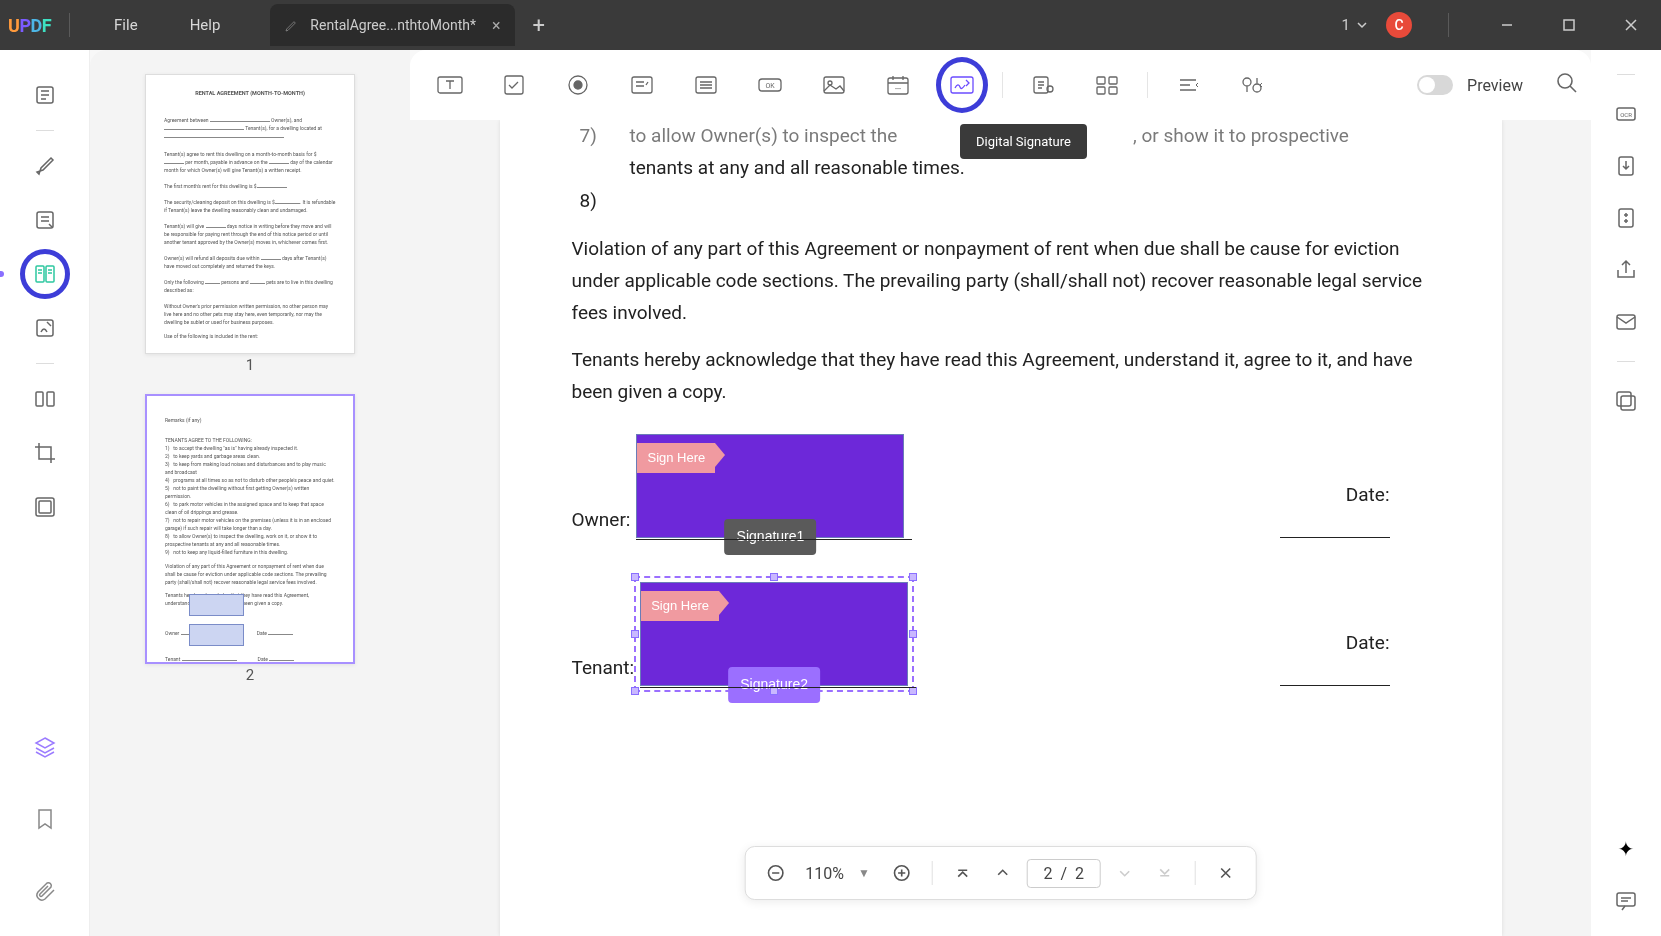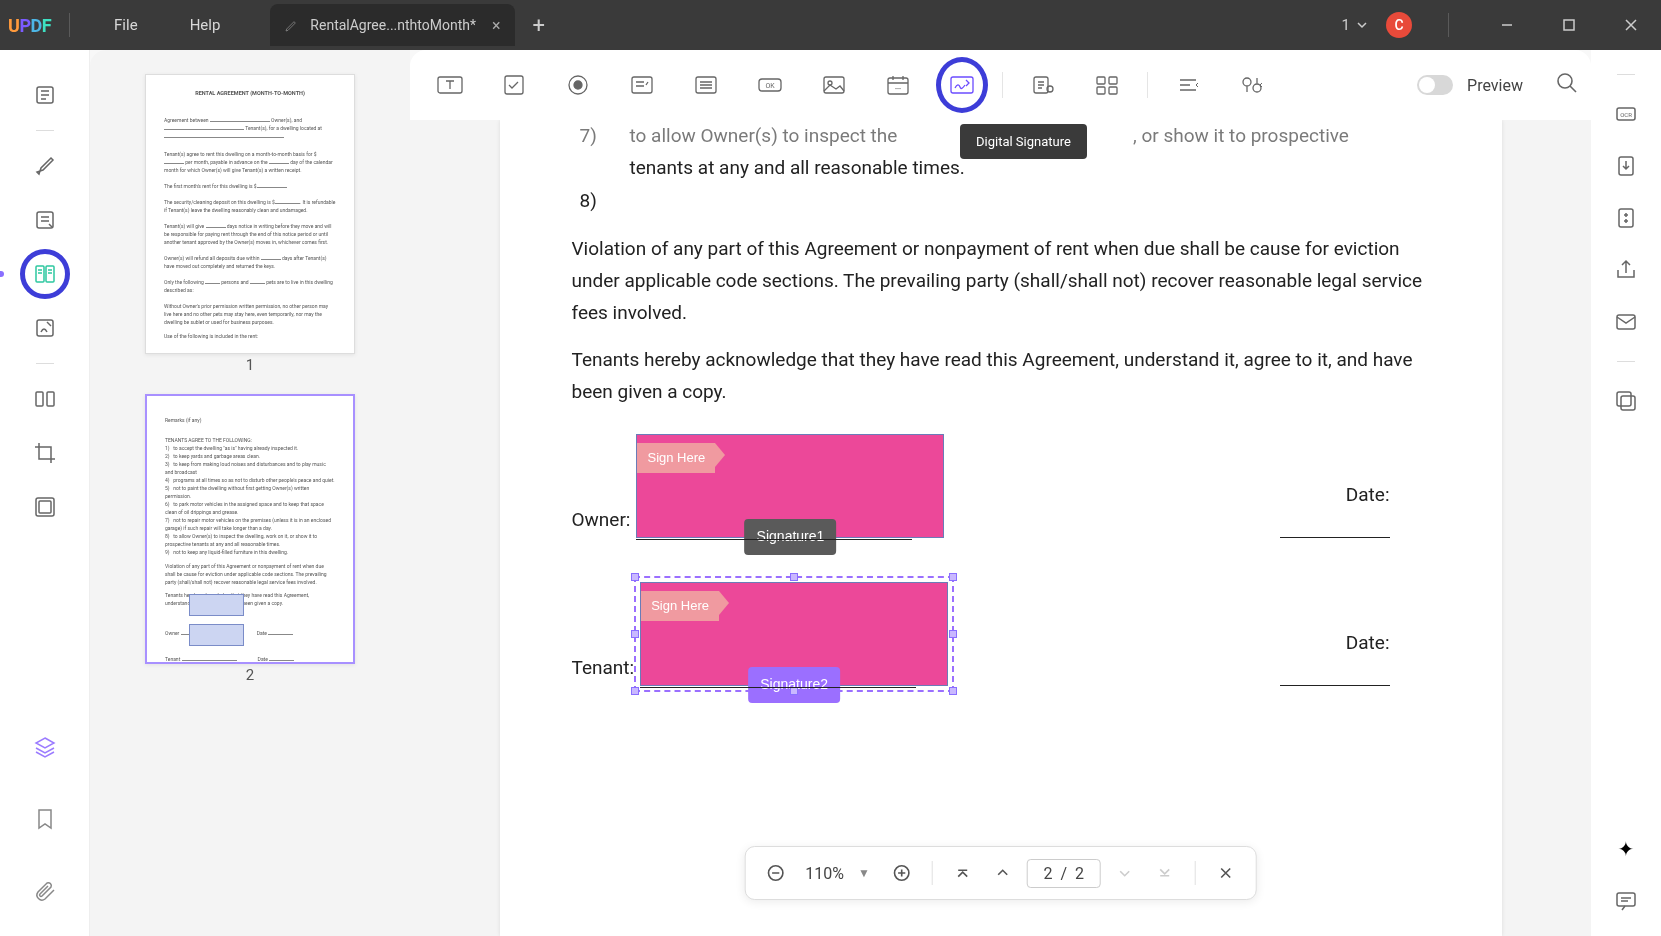--- a/index.html
+++ b/index.html
@@ -71,21 +71,21 @@
 
 
 .canvas { position: absolute; top: 70px; left: 410px; right: 70px; bottom: 0; background: #f4f4f4; overflow: hidden; display: flex; justify-content: center; }
 .page { width: 1002px; background: #fff; box-shadow: 0 0 4px rgba(0,0,0,0.1); margin-top: 0; padding: 0 72px 60px; font-family: Georgia, 'Times New Roman', serif; font-size: 19px; color: #222; line-height: 1.7; position: relative; }
 .page p { margin-bottom: 14px; }
 .li-row { display: flex; gap: 30px; padding-left: 8px; }
 .li-num { min-width: 20px; }
 .field-line { display: inline-block; border-bottom: 1px solid #222; min-width: 110px; height: 1em; vertical-align: baseline; }
 .sig-row { display: flex; align-items: flex-end; gap: 0; margin-top: 26px; }
 .sig-label { font-size: 19px; padding-bottom: 2px; }
-.sig-box { width: 308px; height: 104px; background: #ec4899; border: 1.5px solid #6a7cb8; position: relative; margin-left: 6px; }
+.sig-box { width: 268px; height: 104px; background: #6d28d9; border: 1.5px solid #6a7cb8; position: relative; margin-left: 6px; }
 .sig-tag { position: absolute; top: 8px; left: 0; background: #f09aa0; color: #fff; font-size: 13px; padding: 4px 10px; font-family: -apple-system, sans-serif; }
 .sig-tag::after { content: ''; position: absolute; right: -10px; top: 0; border-top: 12px solid transparent; border-bottom: 12px solid transparent; border-left: 10px solid #f09aa0; }
 .sig-name { position: absolute; top: 40px; left: 50%; transform: translateX(-50%); background: #5a5a5a; color: #fff; font-size: 14px; padding: 6px 12px; border-radius: 4px; font-family: -apple-system, sans-serif; margin-top: 44px; }
 .sig-name.purple { background: #9b6fff; }
 .sig-box.sel { outline: 2px dashed #9b6fff; outline-offset: 4px; }
 .sel-handle { position: absolute; width: 8px; height: 8px; background: #c9b8ff; border: 1px solid #8a6fff; }
 .sig-underline { border-bottom: 1.5px solid #222; width: 276px; }
 .date-group { margin-left: auto; display: flex; align-items: flex-end; gap: 6px; padding-right: 40px; flex-direction: column; }
 
 

